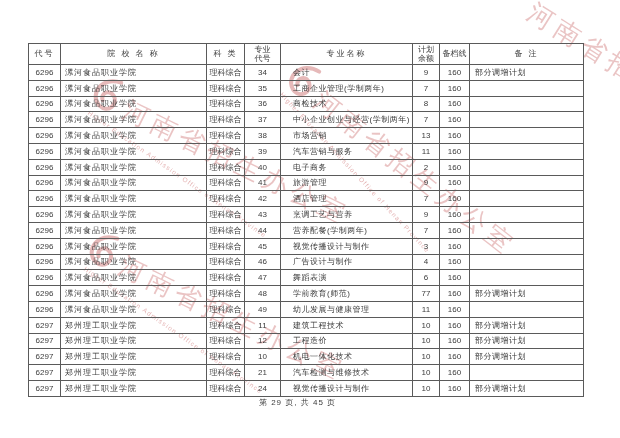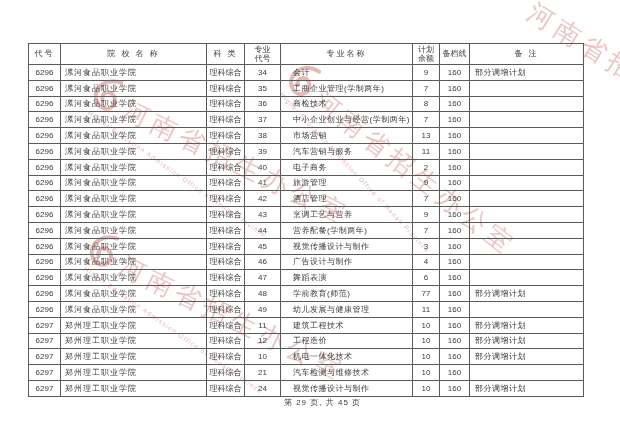--- a/index.html
+++ b/index.html
@@ -21,21 +21,21 @@
   thead tr{height:21px;}
   tbody tr{height:15.8px;}
   th{text-align:center;letter-spacing:2px;}
   th.wrap2{white-space:pre-line;letter-spacing:0;line-height:1.15;font-family:Liberation Mono, monospace;}
   .c-code,.c-cat,.c-mcode,.c-plan,.c-line{text-align:center;}
   .c-inst{text-align:left;padding-left:4px;letter-spacing:1px;}
   .c-mname{text-align:left;padding-left:12px;letter-spacing:0.5px;}
   .c-remark{text-align:left;padding-left:5px;letter-spacing:0.5px;}
   
   .footer{
-    position:absolute;left:45px;top:397px;width:555px;
+    position:absolute;left:20px;top:397px;width:555px;
     text-align:center;font-size:8px;color:#3b3b3b;letter-spacing:1px;
   }
   
   .wm{position:absolute;pointer-events:none;transform-origin:0 0;width:340px;}
   .wm-row{display:flex;align-items:flex-start;}
   .wm-cn{
     font-size:26px;letter-spacing:5px;white-space:nowrap;
     color:rgba(205,115,115,0.42);margin-left:4px;margin-top:8px;
   }
   .wm-en{

